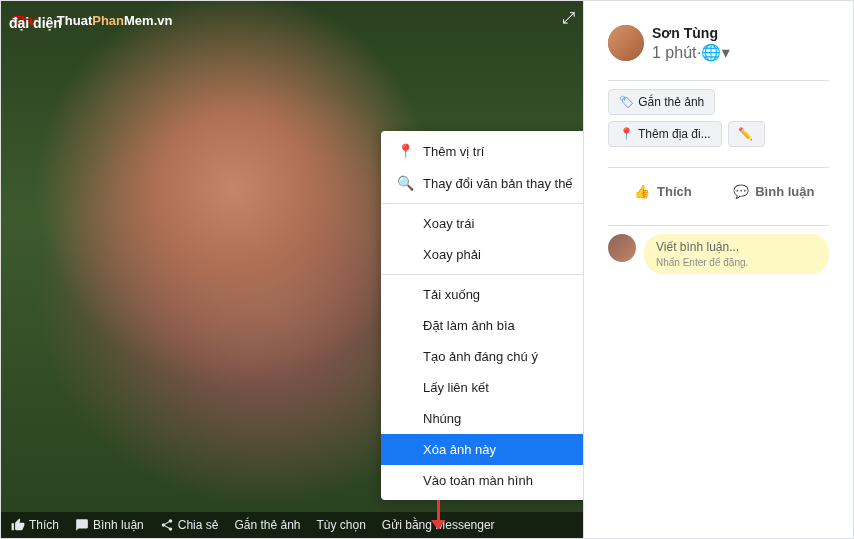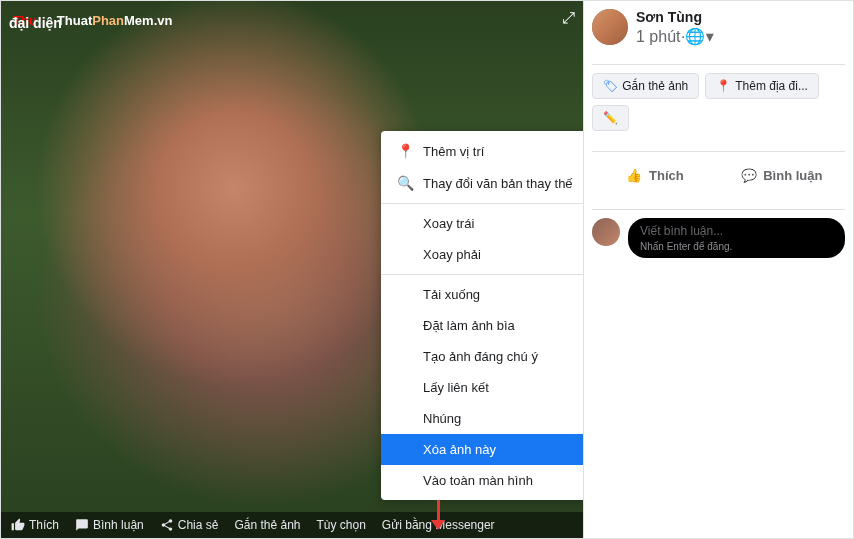--- a/index.html
+++ b/index.html
@@ -162,21 +162,21 @@
       border-top: 10px solid #e53935;
     }
 
     
     .right-panel {
       width: 270px;
       background: #fff;
       border-left: 1px solid #dddfe2;
       display: flex;
       flex-direction: column;
-      padding: 8px;
+      padding: 24px;
     }
     .user-info {
       display: flex;
       align-items: flex-start;
       gap: 8px;
       margin-bottom: 10px;
     }
     .avatar {
       width: 36px;
       height: 36px;
@@ -267,21 +267,21 @@
     }
     .comment-avatar {
       width: 28px;
       height: 28px;
       border-radius: 50%;
       background: linear-gradient(135deg, #8b6355, #c4856a);
       flex-shrink: 0;
     }
     .comment-input-wrap {
       flex: 1;
-      background: #000000;
+      background: #fef9c3;
       border-radius: 18px;
       padding: 6px 12px;
     }
     .comment-placeholder {
       font-size: 12px;
       color: #65676b;
     }
     .enter-hint {
       font-size: 10px;
       color: #8a8d91;

